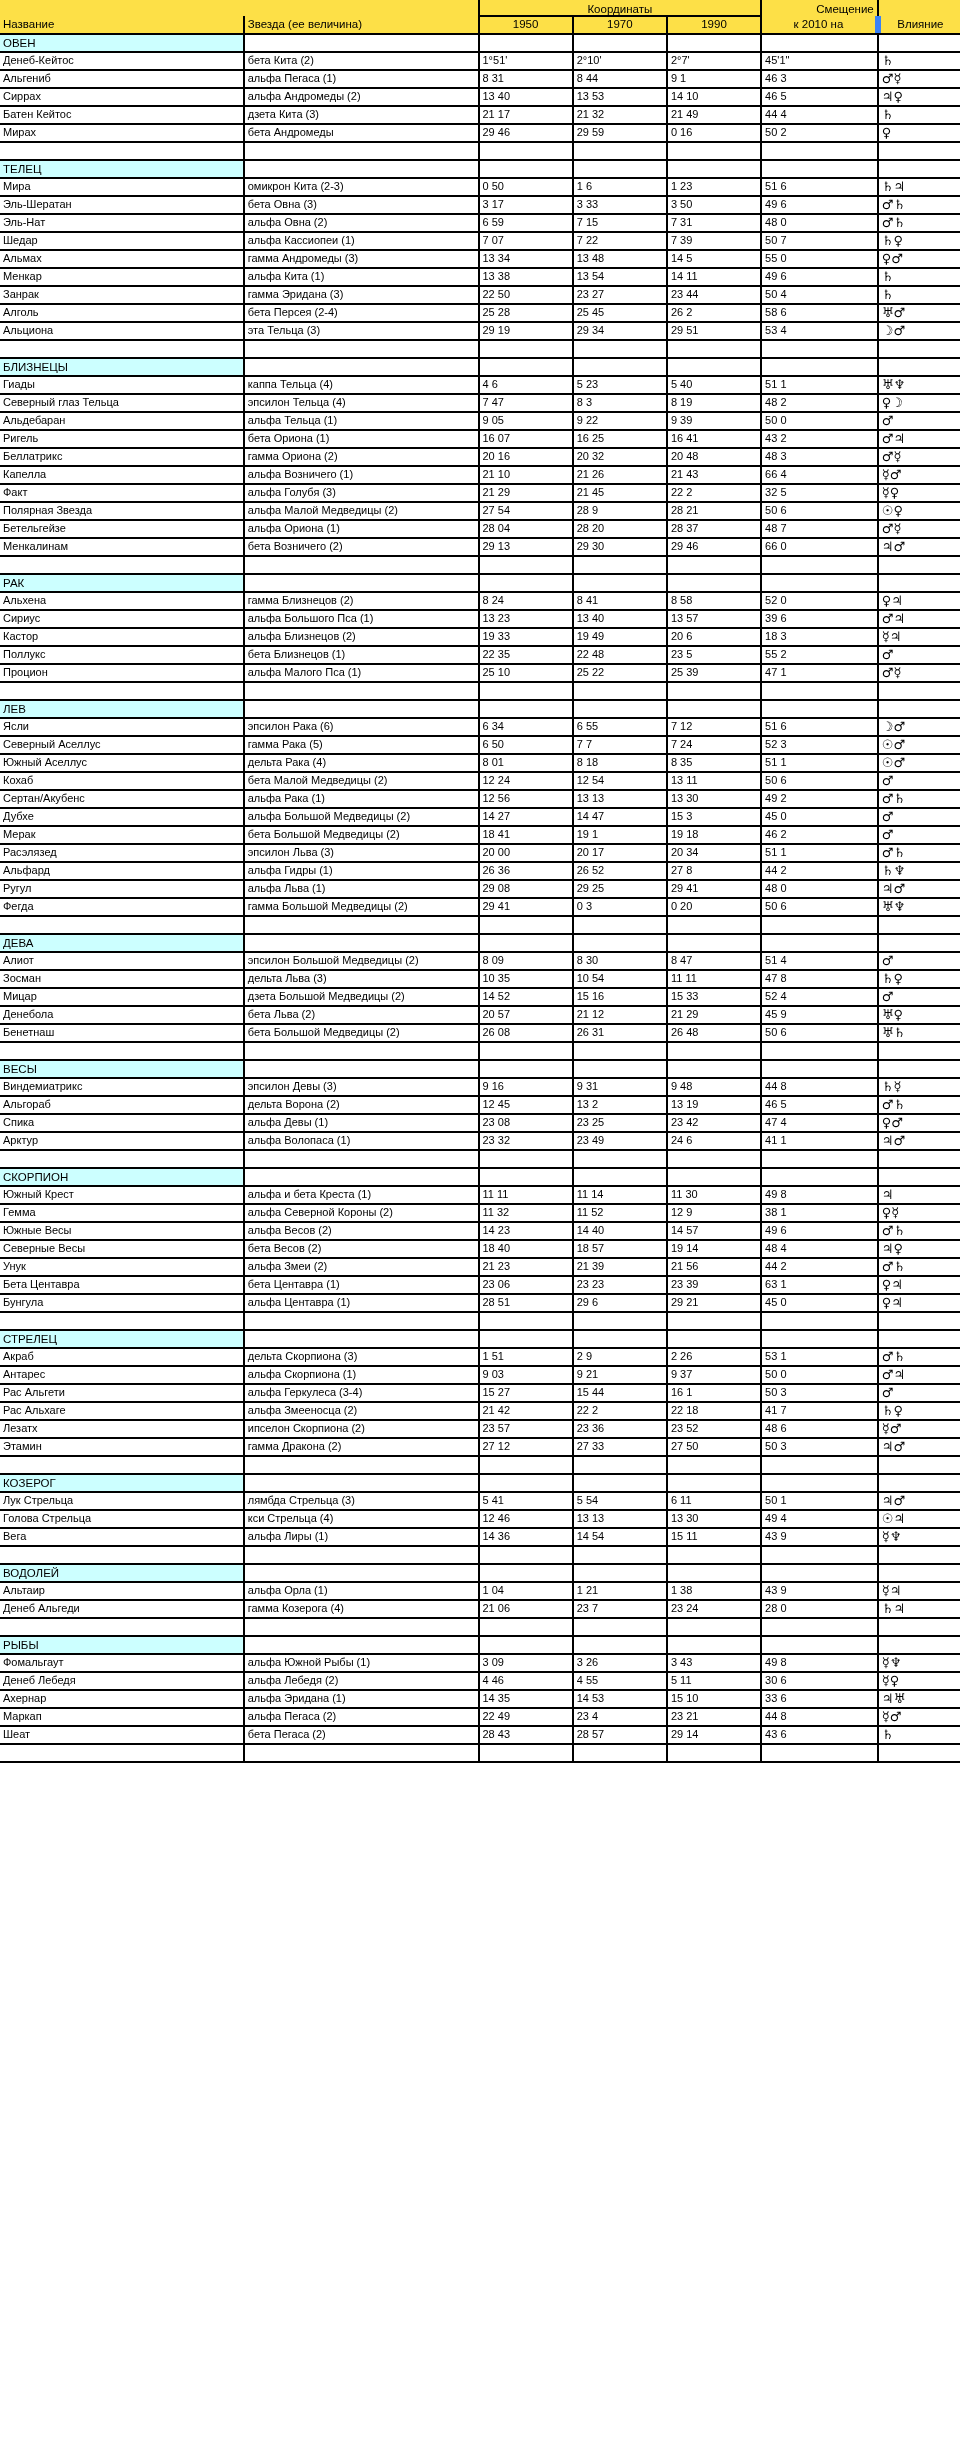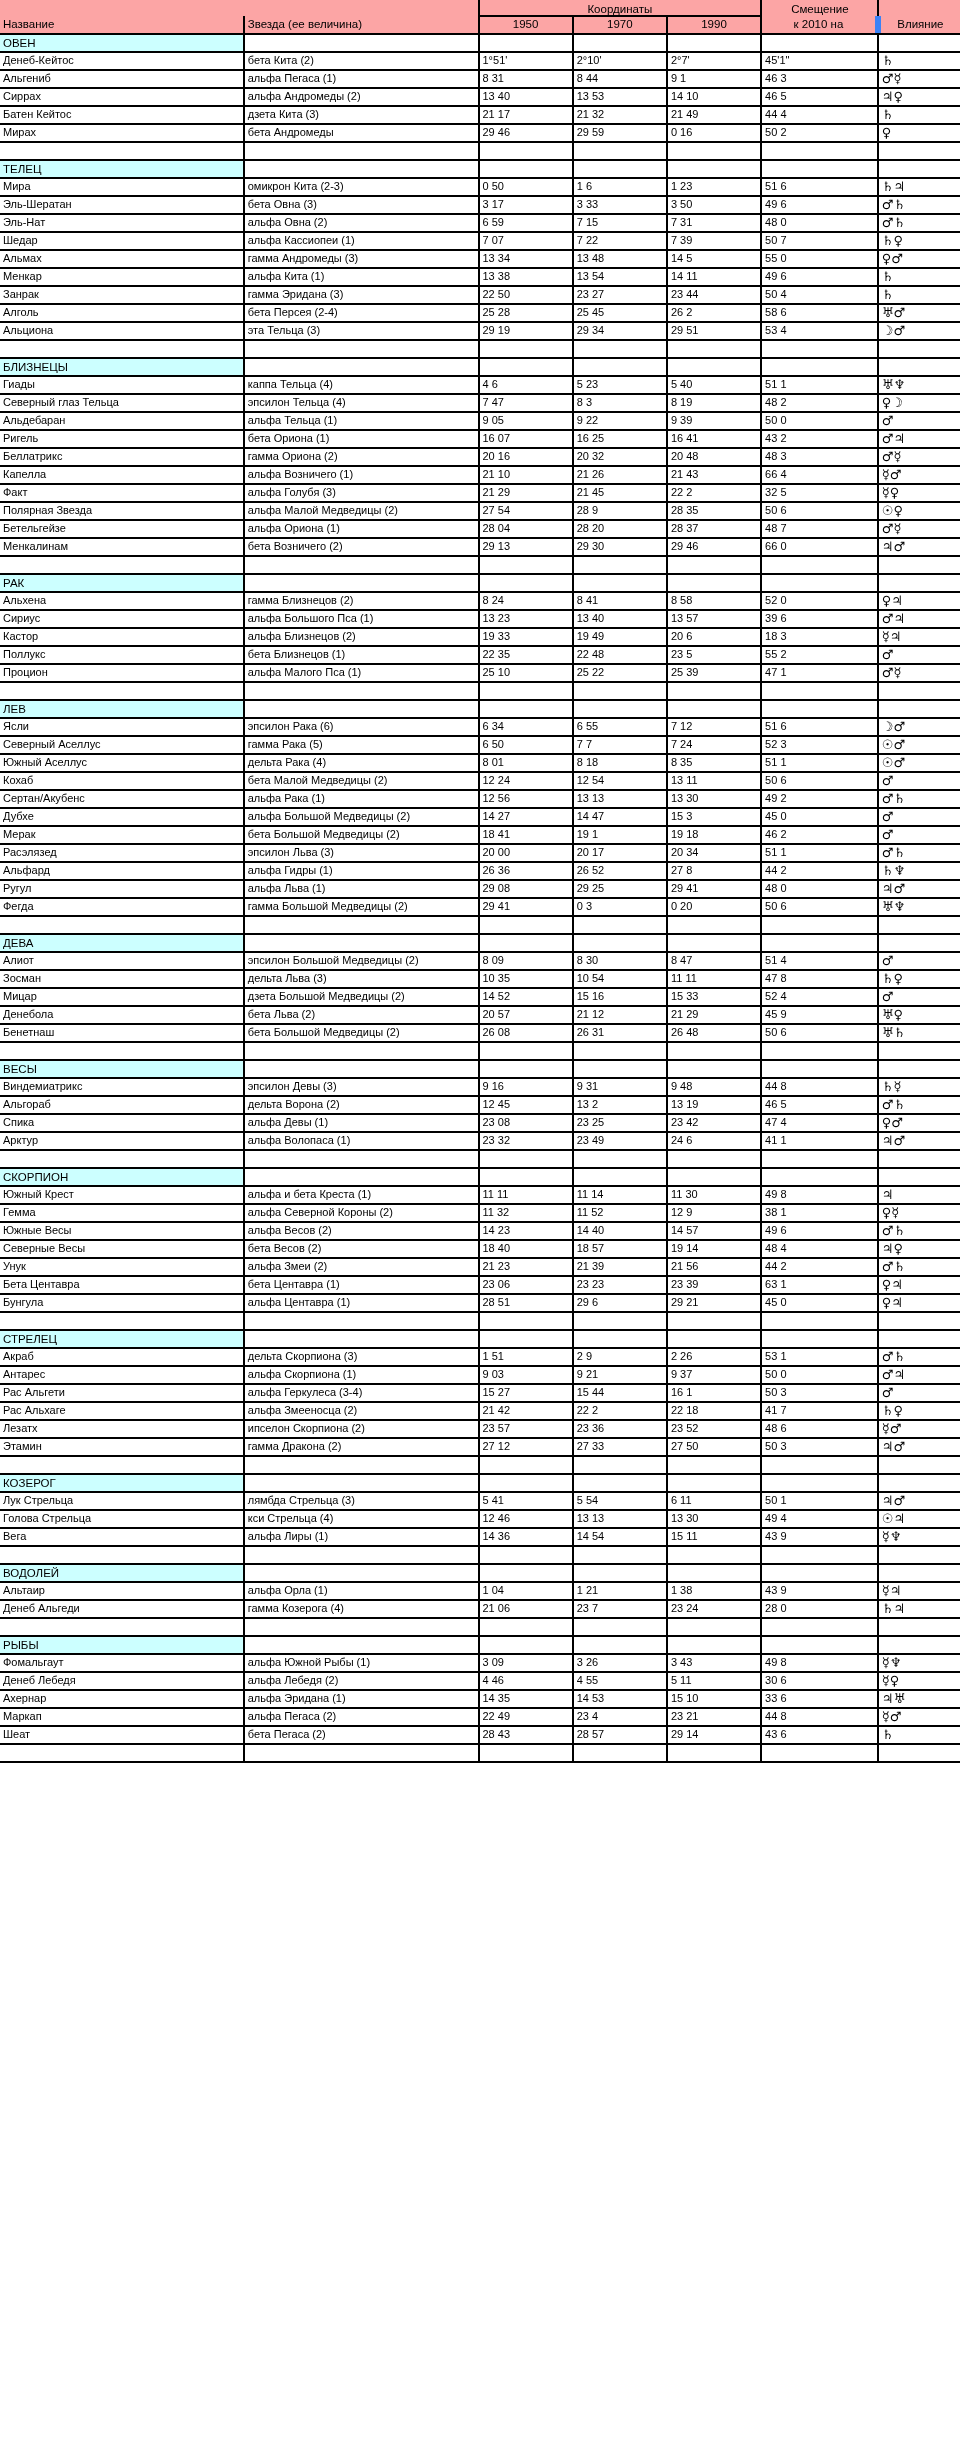--- a/index.html
+++ b/index.html
@@ -32,21 +32,21 @@
   table.star-table col.c-y1990   { width: 63px; }
   table.star-table col.c-shift   { width: 78px; }
   table.star-table col.c-infl    { width: 55px; }
 
   
   thead th {
     font-weight: normal;
     font-size: 11.5px;
     padding: 1px 3px;
     vertical-align: bottom;
-    background: #fca5a5;
+    background: #fde047;
     border: 0;
   }
   th.hdr-blank-top {
     border: 0;
     height: 14px;
   }
   th.coord-group {
     text-align: center;
     border-left: 2px solid #000;
     border-right: 2px solid #000;
@@ -72,21 +72,21 @@
     vertical-align: bottom;
     border-right: 6px solid #3b82f6;
     padding-bottom: 3px;
   }
   th.h-infl {
     text-align: center;
     vertical-align: bottom;
     padding-bottom: 3px;
   }
   th.h-shift-top {
-    text-align: center;
+    text-align: right;
     vertical-align: bottom;
     border-left: 2px solid #000;
     border-right: 2px solid #000;
     padding-left: 4px;
     height: 14px;
   }
   th.h-infl-top {
     border: 0;
     height: 14px;
   }
@@ -404,21 +404,21 @@
           <td class="col-num">21 45</td>
           <td class="col-num">22 2</td>
           <td class="col-num">32 5</td>
           <td class="col-infl"><span class="glyph">☿♀</span></td>
         </tr>
         <tr>
           <td class="col-name">Полярная Звезда</td>
           <td class="col-star">альфа Малой Медведицы (2)</td>
           <td class="col-num">27 54</td>
           <td class="col-num">28 9</td>
-          <td class="col-num">28 35</td>
+          <td class="col-num">28 21</td>
           <td class="col-num">50 6</td>
           <td class="col-infl"><span class="glyph">☉♀</span></td>
         </tr>
         <tr>
           <td class="col-name">Бетельгейзе</td>
           <td class="col-star">альфа Ориона (1)</td>
           <td class="col-num">28 04</td>
           <td class="col-num">28 20</td>
           <td class="col-num">28 37</td>
           <td class="col-num">48 7</td>

